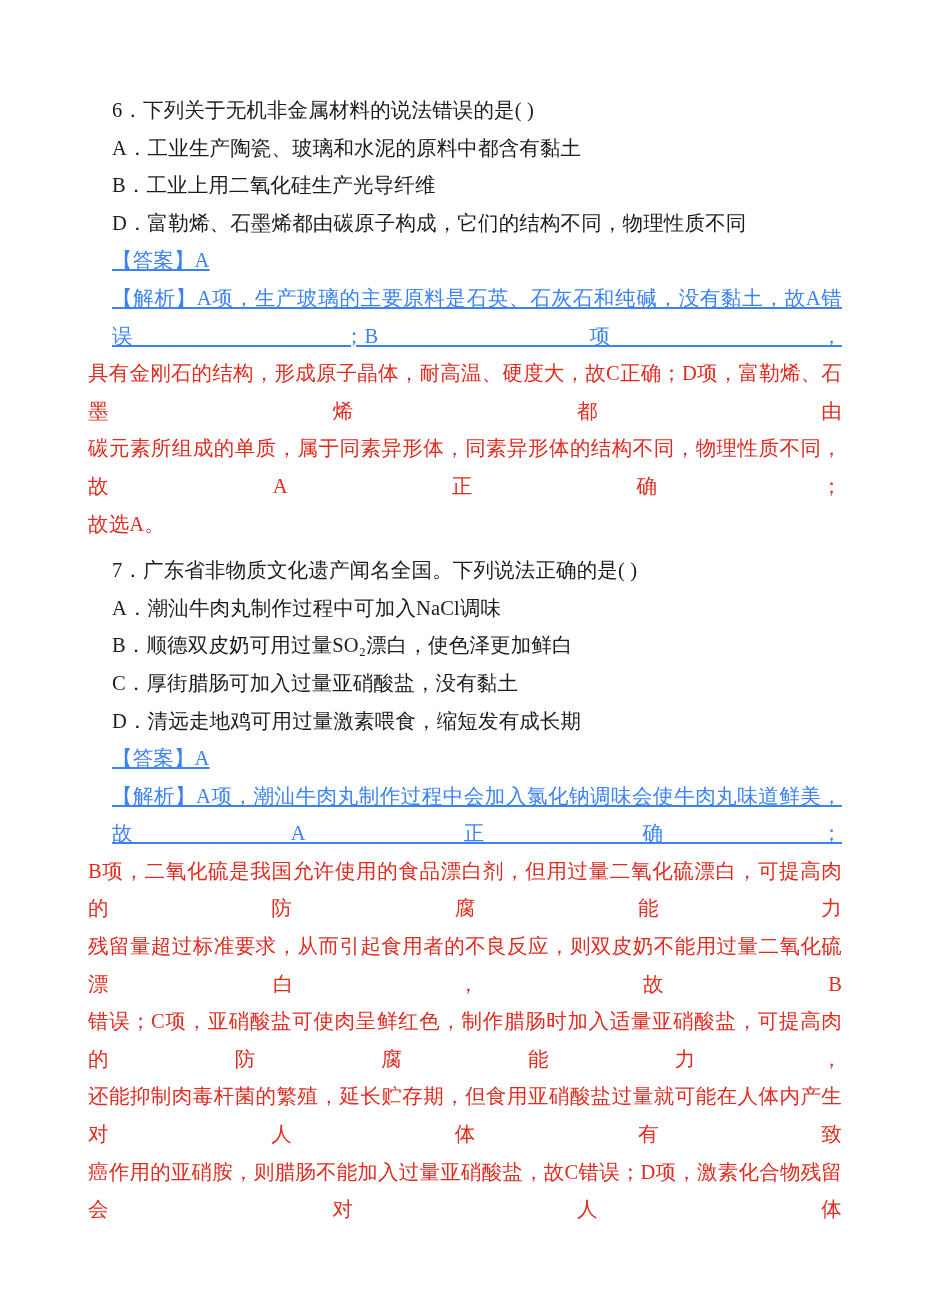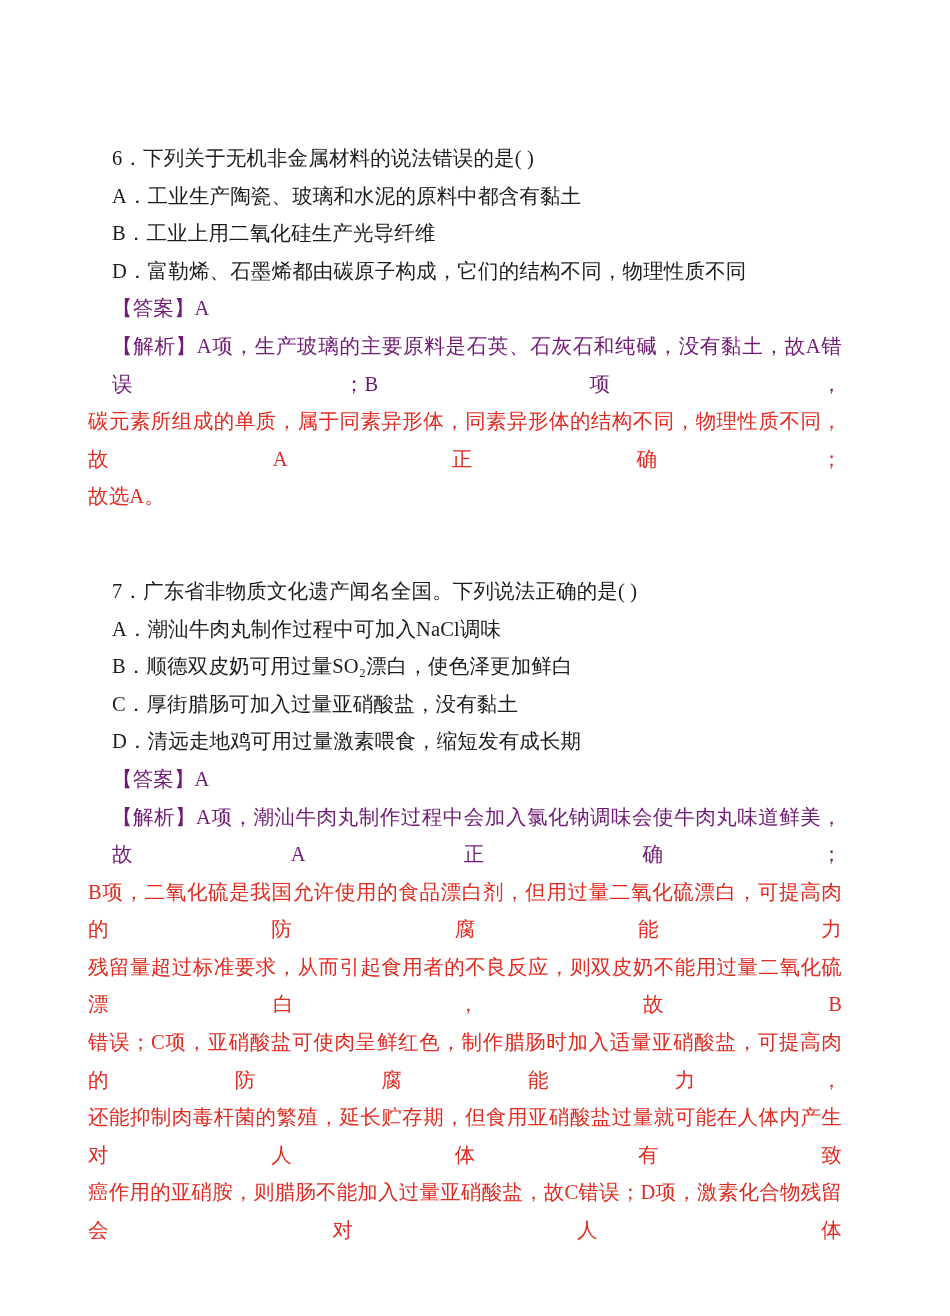--- a/index.html
+++ b/index.html
@@ -32,31 +32,31 @@
   .line {
     font-size: 20.5px;
     line-height: 37.6px;
     letter-spacing: 0.15px;
     white-space: nowrap;
     color: #1c1c1c;
     text-align: justify;
   }
   .q-stem {
     padding-left: 24px;
-    margin-top: 48px;
   }
   .q-opt {
     padding-left: 24px;
   }
   .ans-red {
     color: #e02b20;
   }
   .expl-first {
     padding-left: 24px;
-    color: #701a75;
+    color: #3b82f6;
+    text-decoration: underline;
   }
   .expl-cont {
     padding-left: 0px;
     color: #e02b20;
   }
   
   .just {
     display: block;
     text-align: justify;
     text-align-last: justify;
@@ -81,20 +81,21 @@
 <div class="page">
   <div class="content">
 
     <div class="blk">
       <div class="line q-stem nojust">6．下列关于无机非金属材料的说法错误的是(  )</div>
       <div class="line q-opt nojust">A．工业生产陶瓷、玻璃和水泥的原料中都含有黏土</div>
       <div class="line q-opt nojust">B．工业上用二氧化硅生产光导纤维</div>
       <div class="line q-opt nojust">D．富勒烯、石墨烯都由碳原子构成，它们的结构不同，物理性质不同</div>
       <div class="line expl-first nojust ans-red">【答案】A</div>
       <div class="line expl-first just ans-red">【解析】A项，生产玻璃的主要原料是石英、石灰石和纯碱，没有黏土，故A错误；B项，</div>
+      <div class="line expl-cont just ans-red">具有金刚石的结构，形成原子晶体，耐高温、硬度大，故C正确；D项，富勒烯、石墨烯都由</div>
       <div class="line expl-cont just ans-red">碳元素所组成的单质，属于同素异形体，同素异形体的结构不同，物理性质不同，故A正确；</div>
       <div class="line expl-cont nojust ans-red">故选A。</div>
     </div>
 
     <div class="gap-q"></div>
 
     <div class="blk">
       <div class="line q-stem nojust">7．广东省非物质文化遗产闻名全国。下列说法正确的是(  )</div>
       <div class="line q-opt nojust">A．潮汕牛肉丸制作过程中可加入NaCl调味</div>
       <div class="line q-opt nojust">B．顺德双皮奶可用过量SO₂漂白，使色泽更加鲜白</div>

